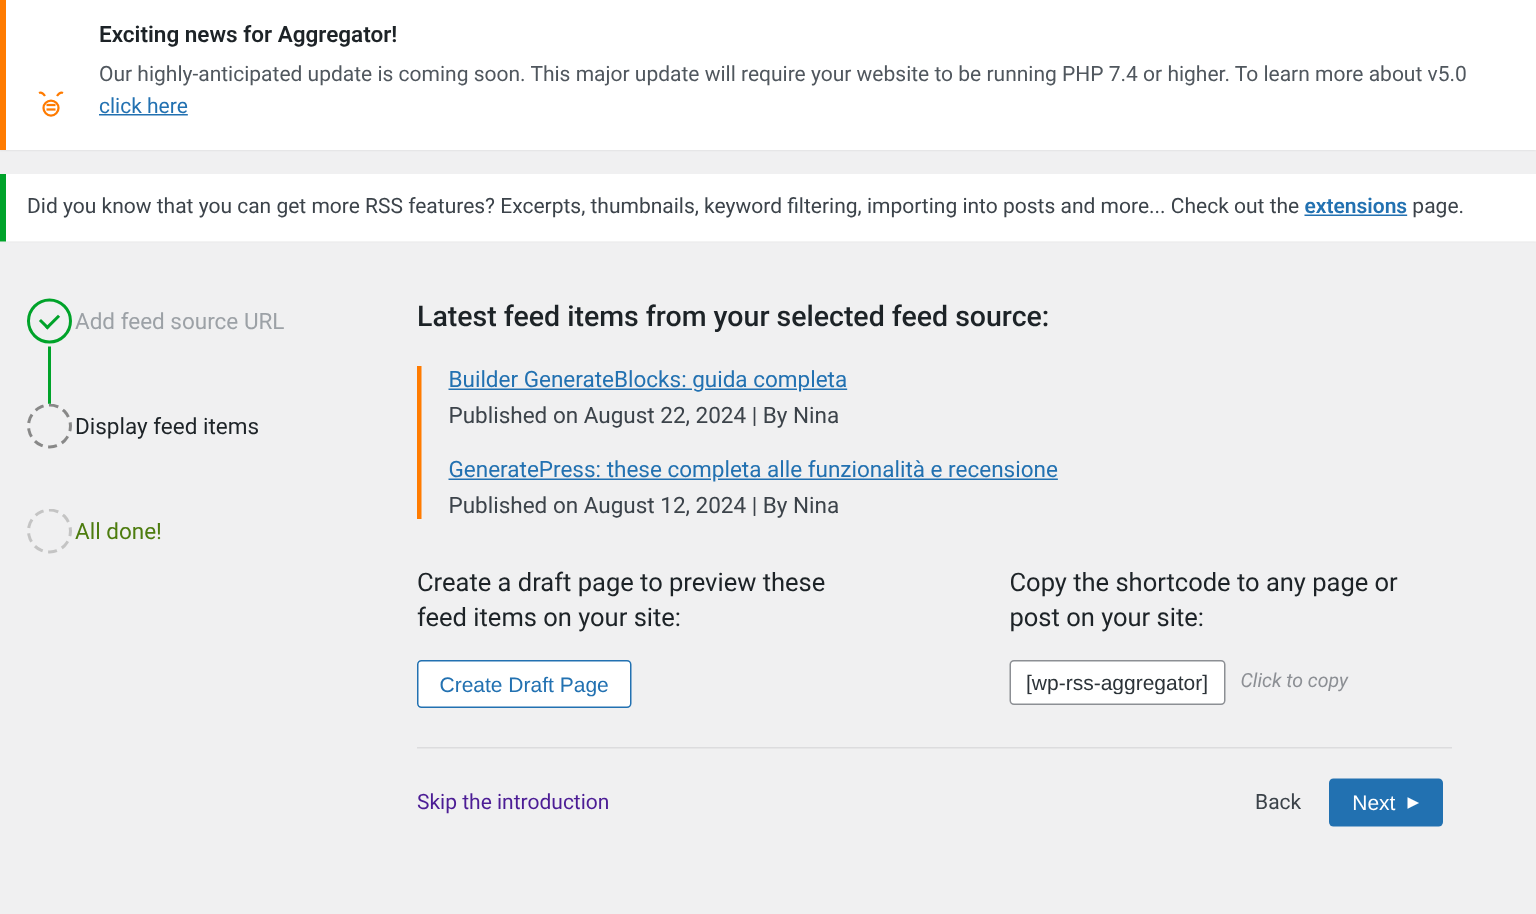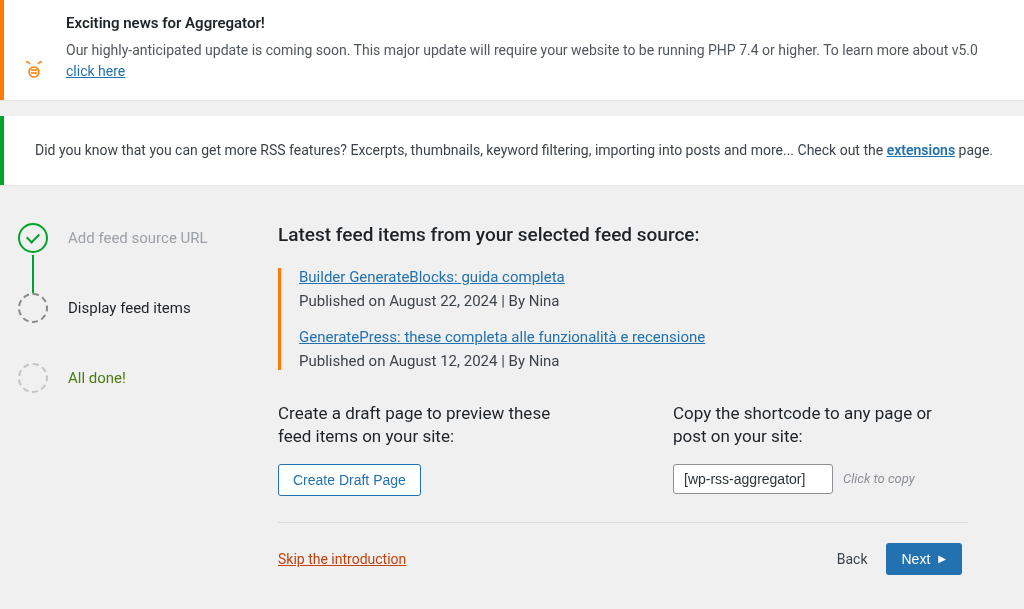--- a/index.html
+++ b/index.html
@@ -20,37 +20,37 @@
     box-shadow: 0 1px 1px rgba(0,0,0,0.04);
   }
   .notice-orange { border-left-color: #ff7b00; display: flex; align-items: flex-end; gap: 20px; padding: 14px 18px 18px; }
   .notice-icon {
     width: 24px; height: 24px; flex-shrink: 0; color: #ff7b00; margin-top: 6px;
   }
   .notice-icon svg { width: 24px; height: 24px; stroke: #ff7b00; fill: none; stroke-width: 1.5; }
   .notice-bold { font-weight: 600; font-size: 15px; color: #1d2327; margin-bottom: 8px; display: block; }
   .notice-text { font-size: 14px; color: #50575e; line-height: 1.5; }
   .notice-link { color: #2271b1; text-decoration: underline; cursor: pointer; }
-  .notice-green { border-left-color: #00a32a; padding: 24px 14px; text-align: center; }
+  .notice-green { border-left-color: #00a32a; padding: 12px 14px; }
   .notice-green .notice-text { font-size: 14px; color: #3c434a; }
   .notice-link-strong { font-weight: 600; color: #2271b1; text-decoration: underline; cursor: pointer; }
 
   .onboard-container {
     display: flex;
     padding: 22px 18px 0 18px;
     gap: 30px;
   }
   .steps-sidebar {
     width: 230px;
     flex-shrink: 0;
   }
   .step-row {
     display: flex;
     align-items: center;
-    gap: 20px;
+    gap: 2px;
     margin-bottom: 40px;
     position: relative;
   }
   .step-circle {
     width: 30px; height: 30px; border-radius: 50%;
     display: flex; align-items: center; justify-content: center;
     flex-shrink: 0;
     position: relative;
     background: #f0f0f1;
   }
@@ -110,32 +110,32 @@
     border-radius: 3px;
     font-size: 14px;
     cursor: pointer;
   }
   .shortcode-wrap { display: flex; align-items: center; gap: 10px; }
   .shortcode-input {
     border: 1px solid #8c8f94;
     padding: 6px 10px;
     font-size: 14px;
     border-radius: 3px;
-    width: 160px;
+    width: 144px;
     background: #fff;
     color: #2c3338;
   }
   .copy-hint { color: #8c8f94; font-size: 13px; font-style: italic; cursor: pointer; }
 
   .hr { border: none; border-top: 1px solid #dcdcde; margin: 0 0 20px 0; }
 
   .footer-row {
     display: flex; justify-content: space-between; align-items: center; padding-right: 6px;
   }
-  .skip-link { color: #c2410c; font-size: 14px; cursor: pointer; text-decoration: underline; }
+  .skip-link { color: #4c1d95; font-size: 14px; cursor: pointer; }
   .footer-buttons { display: flex; align-items: center; gap: 18px; }
   .back-link { color: #3c434a; font-size: 14px; cursor: pointer; }
   .btn-primary {
     background: #2271b1; color: #fff; border: none;
     padding: 8px 16px; border-radius: 3px; font-size: 14px; cursor: pointer;
     display: inline-flex; align-items: center; gap: 8px;
   }
   .btn-primary .arrow { font-size: 10px; }
 </style>
 </head>

